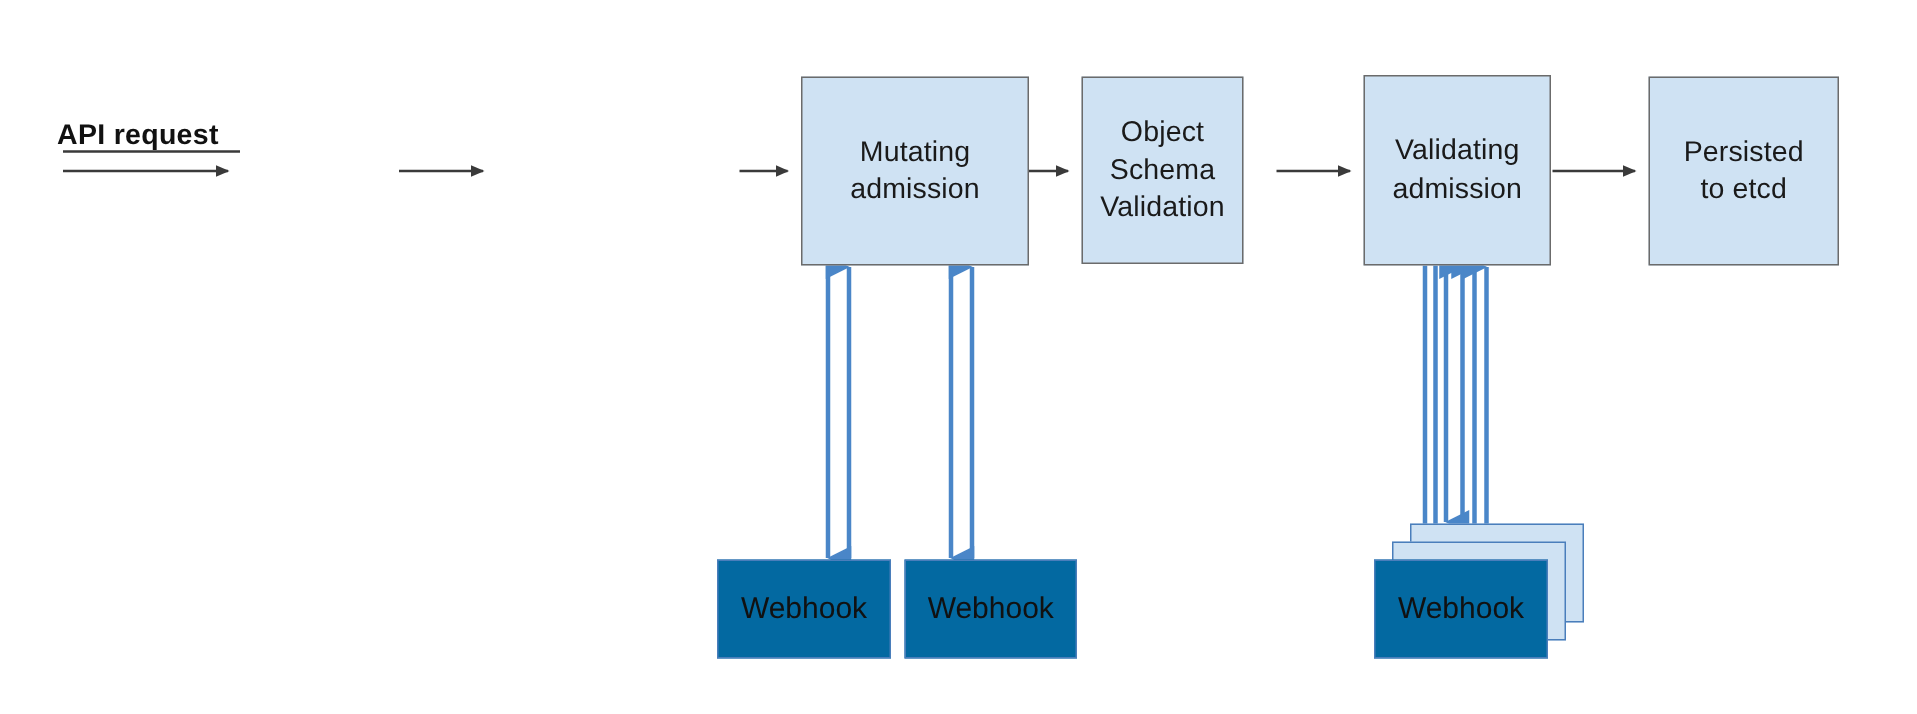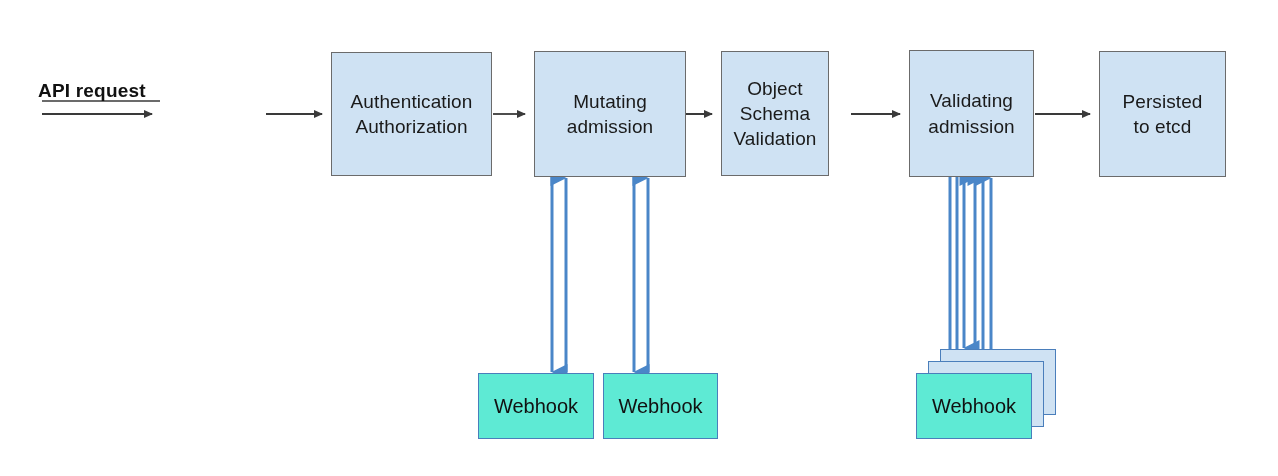--- a/index.html
+++ b/index.html
@@ -37,21 +37,21 @@
     color: #1a1a1a;
     font-size: 19px;
     line-height: 1.32;
     letter-spacing: 0.1px;
     white-space: pre-line;
     font-family: "Liberation Sans", sans-serif;
   }
   .webhook {
     position: absolute;
     box-sizing: border-box;
-    background: #5eead4;
+    background: #0369a1;
     border: 1.8px solid #4a7ebb;
     display: flex;
     align-items: center;
     justify-content: center;
     text-align: center;
     color: #111111;
     font-size: 20px;
     font-family: "Liberation Sans", sans-serif;
   }
   .webhook-ghost {
@@ -110,22 +110,20 @@
     <line x1="950" y1="177" x2="950" y2="372" stroke="#4a86c8" stroke-width="3" marker-end="url(#blue-head-down)"></line>
 
     <line x1="975" y1="372" x2="975" y2="178" stroke="#4a86c8" stroke-width="3" marker-end="url(#blue-head-up)"></line>
     <line x1="983" y1="372" x2="983" y2="178" stroke="#4a86c8" stroke-width="3" marker-end="url(#blue-head-up)"></line>
     <line x1="991" y1="372" x2="991" y2="178" stroke="#4a86c8" stroke-width="3" marker-end="url(#blue-head-up)"></line>
   </svg>
 
   <div class="edge-label" style="left:38px; top:80px;">API request</div>
 
 
-  <div class="node" style="left:331px; top:52px; width:161px; height:124px;">Authentication
-Authorization</div>
 
   <div class="node" style="left:534px; top:51px; width:152px; height:126px;">Mutating
 admission</div>
 
   <div class="node" style="left:721px; top:51px; width:108px; height:125px;">Object
 Schema
 Validation</div>
 
   <div class="node" style="left:909px; top:50px; width:125px; height:127px;">Validating
 admission</div>

